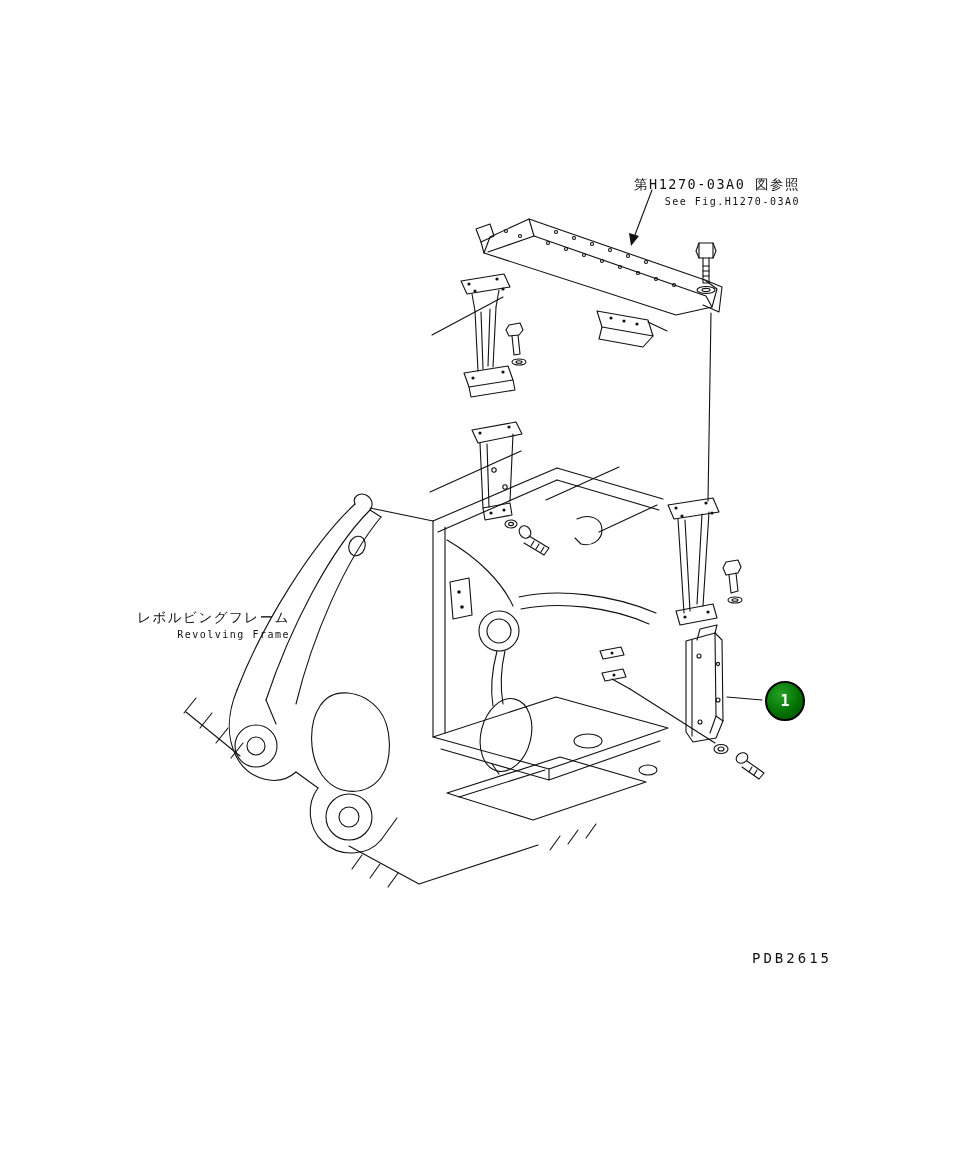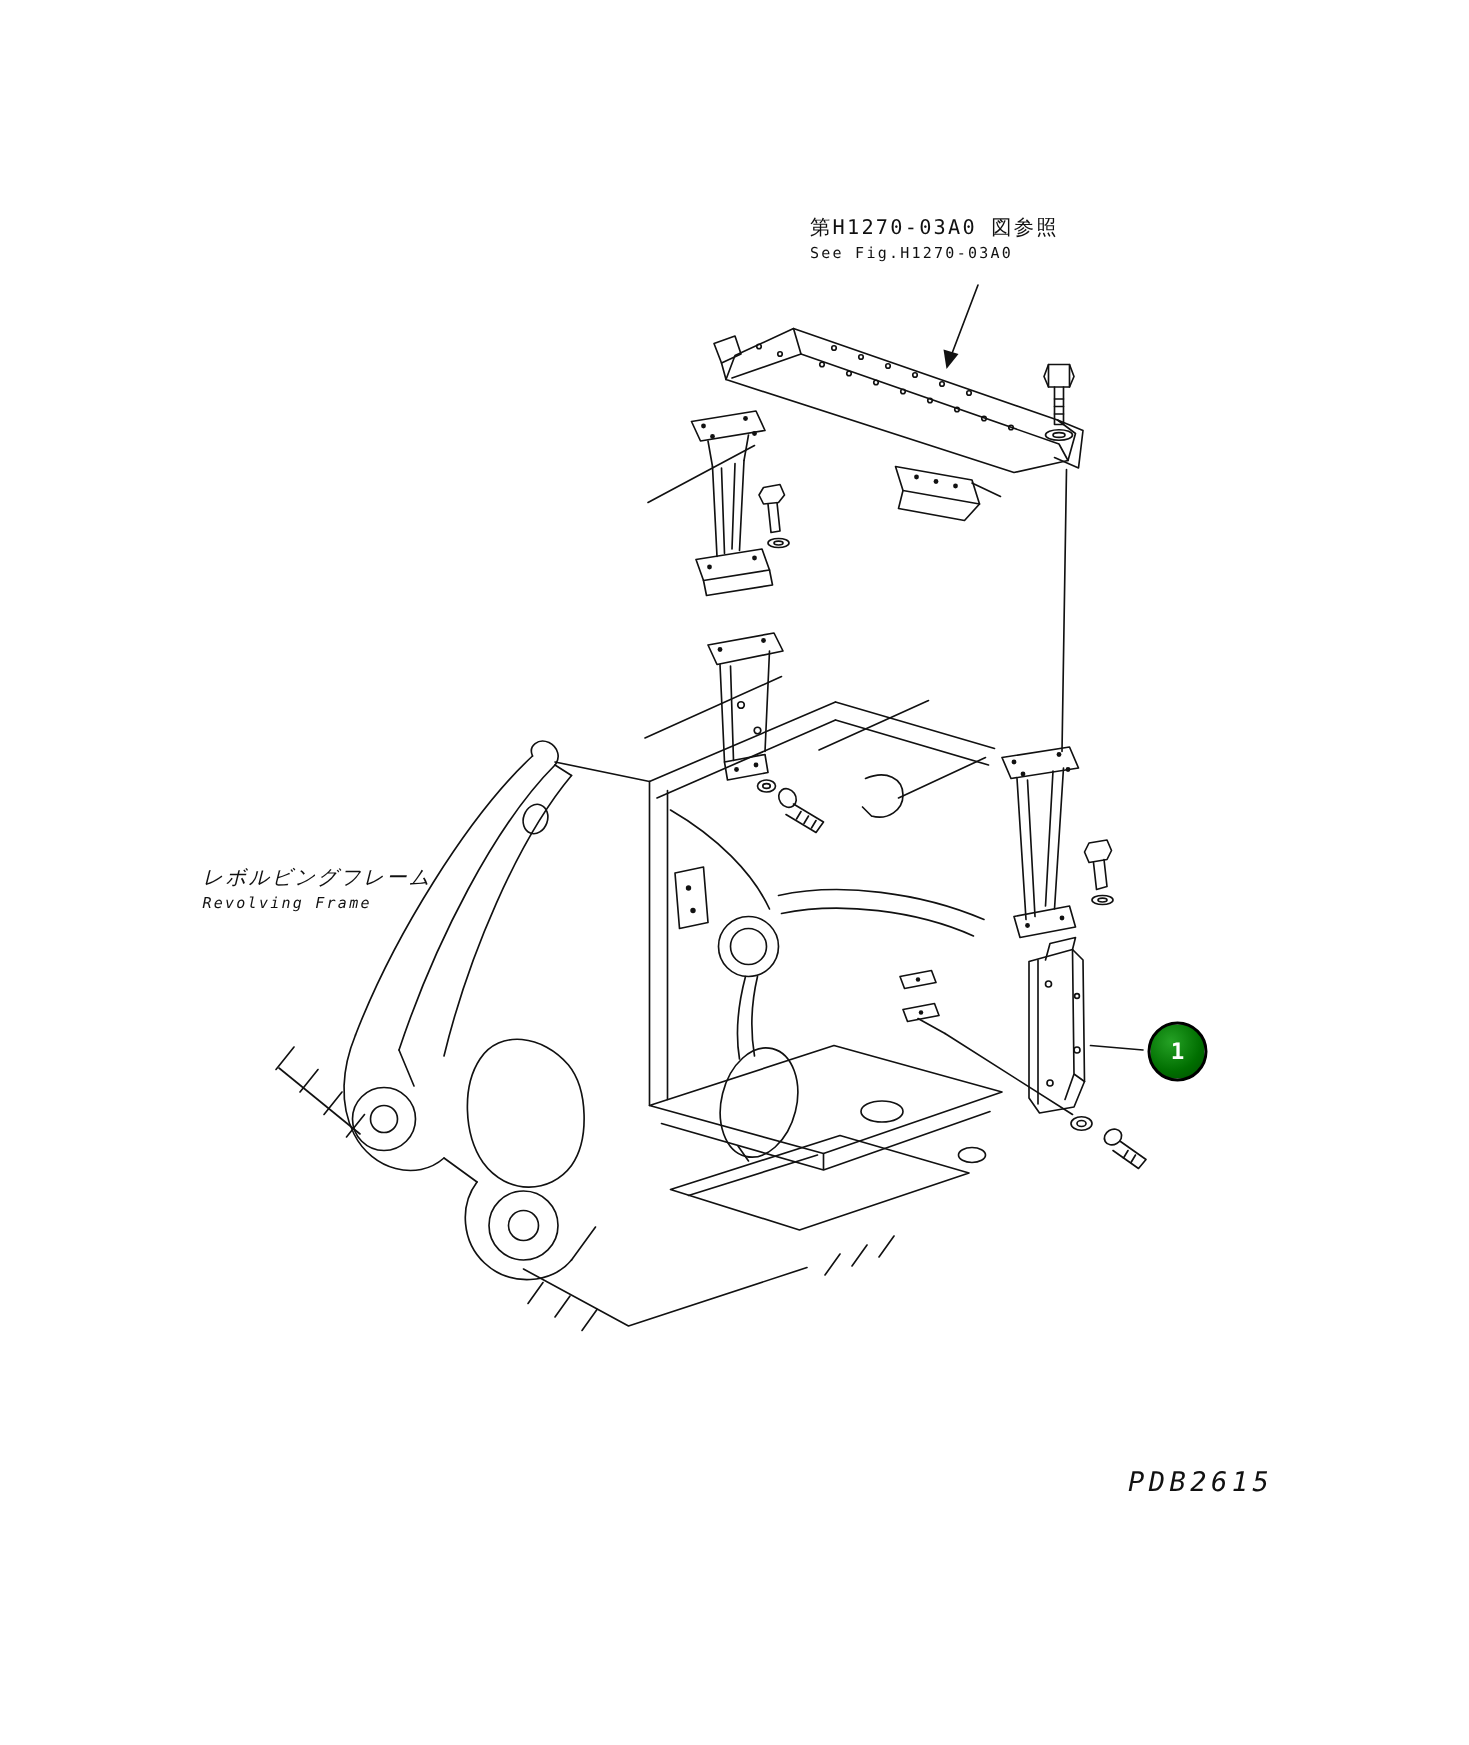--- a/index.html
+++ b/index.html
@@ -3,26 +3,26 @@
 <meta charset="utf-8">
 <style>
   * { margin:0; padding:0; box-sizing:border-box; }
   html,body { background:#ffffff; }
   .stage {
     position:relative; width:979px; height:1163px; background:#ffffff;
     overflow:hidden; color:#111;
     font-family:"DejaVu Sans Mono","Liberation Mono",monospace;
   }
   .svg-art { position:absolute; left:0; top:0; }
-  .label { position:absolute; text-align:left; line-height:1.5; letter-spacing:1.5px; white-space:nowrap; }
+  .label { position:absolute; text-align:right; line-height:1.5; letter-spacing:1.5px; white-space:nowrap;margin-top:32px; }
   .label .jp { font-size:13.5px; }
   .label .en { font-size:10px; }
   .fig-ref { left:540px; top:142px; width:260px; }
-  .frame-label { left:135px; top:575px; width:190px;font-style:italic; }
-  .drawing-code { position:absolute; left:752px; top:978px; font-size:18px; letter-spacing:3px;font-style:italic; }
+  .frame-label { left:100px; top:575px; width:190px; }
+  .drawing-code { position:absolute; left:752px; top:950px; font-size:14px; letter-spacing:3px; }
   .callout {
     position:absolute; left:765px; top:681px; width:40px; height:40px;
     border-radius:50%; border:2.5px solid #000;
     background:radial-gradient(circle at 38% 32%, #25a125, #006e00 60%, #004d00);
     color:#fff; display:flex; align-items:center; justify-content:center;
     font-size:15px; font-weight:bold;
   }
 </style>
 </head>
 <body>

